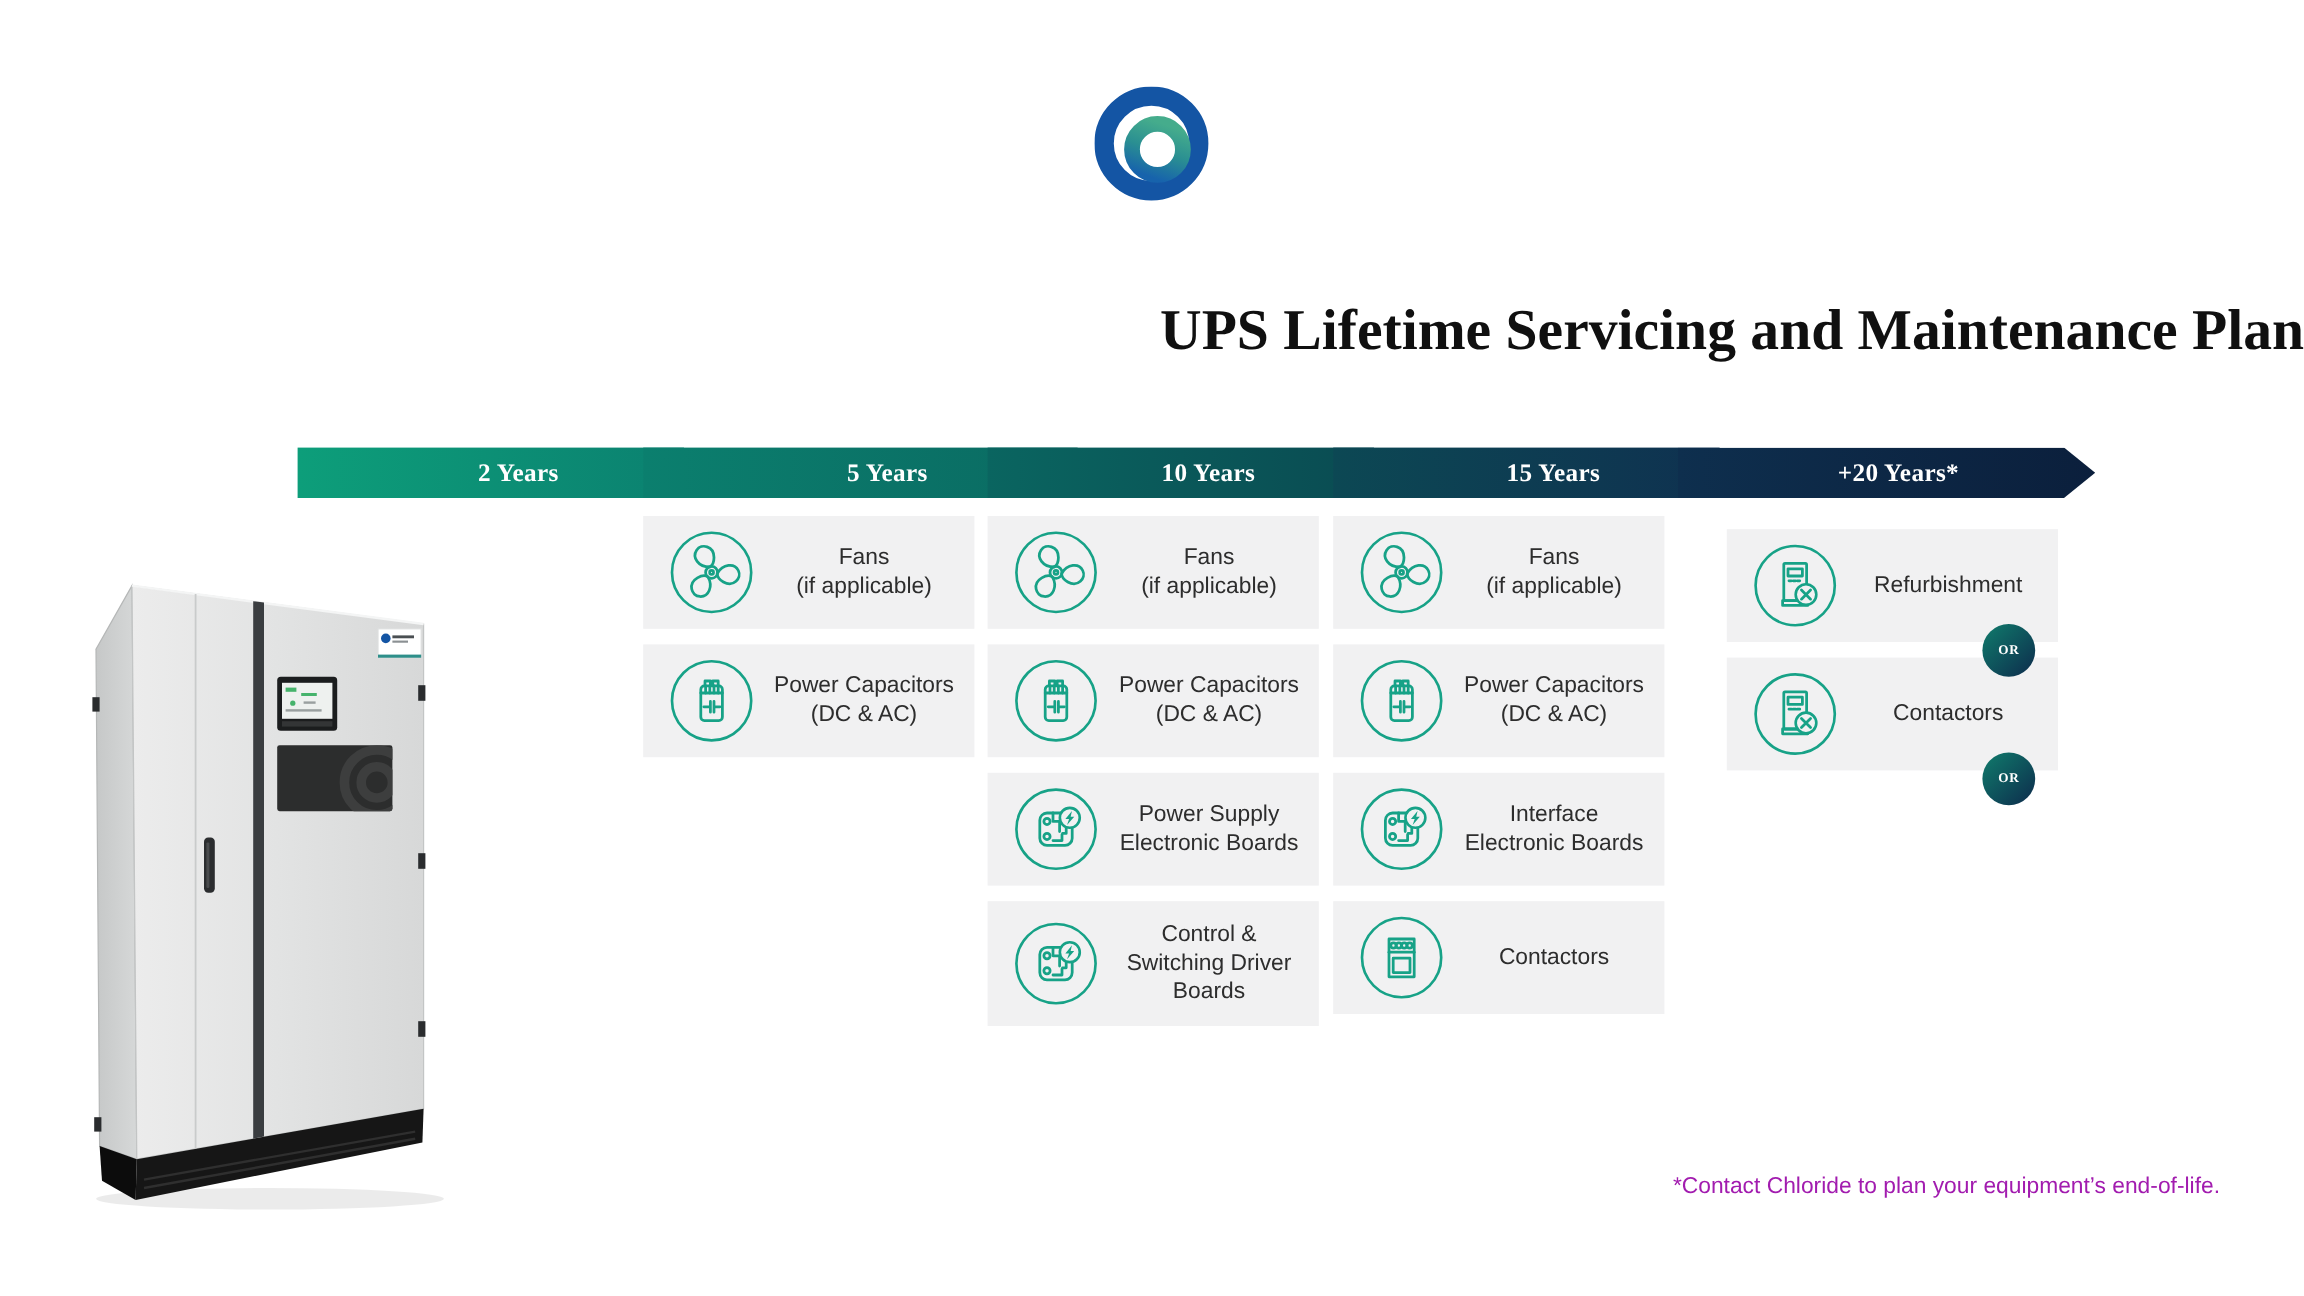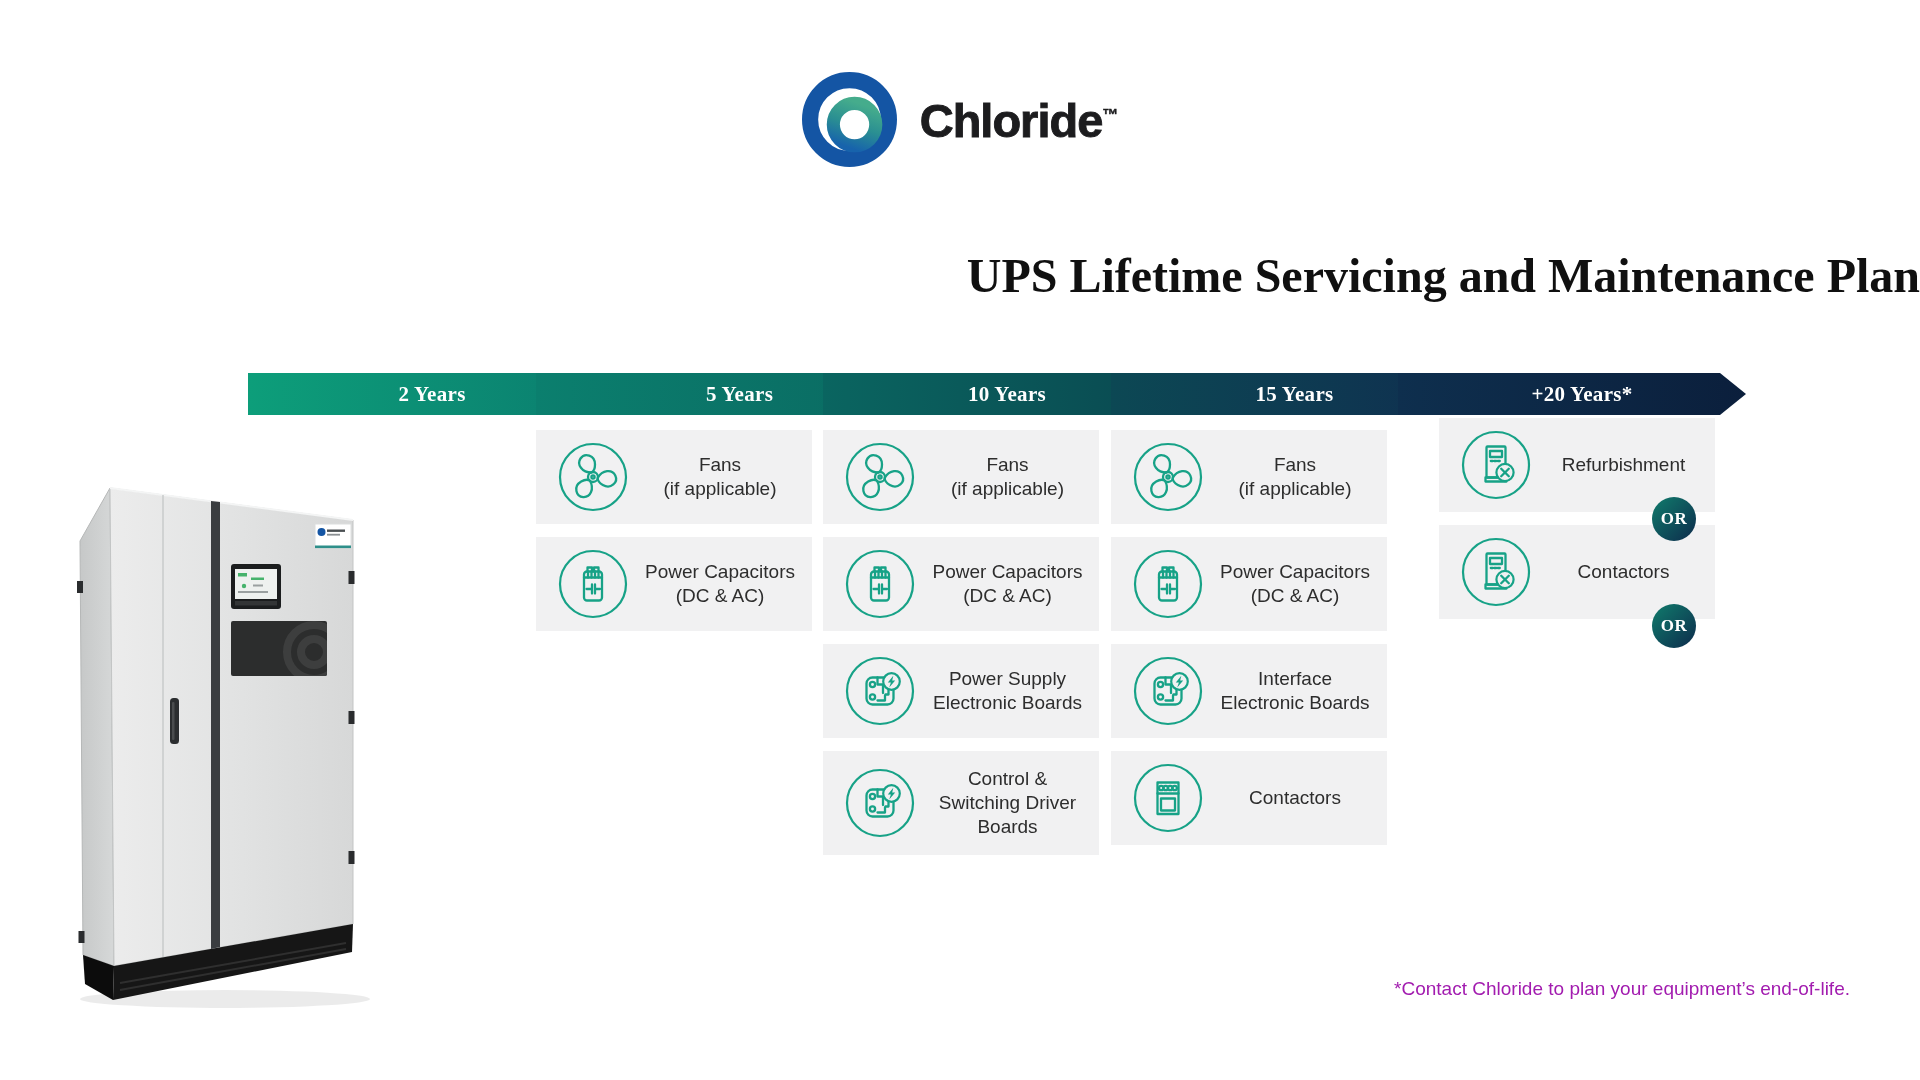--- a/index.html
+++ b/index.html
@@ -29,21 +29,21 @@
   
   .column{position:absolute;display:flex;flex-direction:column;gap:13px;}
   .card{background:var(--cardbg,#f1f1f2);height:94px;display:flex;align-items:center;}
   .card.tall{height:104px;}
   .card .icon{width:72px;height:72px;margin-left:21px;flex:0 0 auto;}
   .card .label{flex:1;padding:0 12px;text-align:center;
                font-size:19px;line-height:24px;color:var(--textdark,#2d2d2d);}
   .or-badge{position:absolute;width:44px;height:44px;border-radius:50%;
             display:flex;align-items:center;justify-content:center;
             font-family:"Liberation Serif","DejaVu Serif",serif;font-weight:700;
-            font-size:17px;color:#fff;letter-spacing:0.5px;}
+            font-size:11px;color:#fff;letter-spacing:0.5px;}
 
   
   .icon svg{width:100%;height:100%;display:block;}
   .icon .ring{fill:none;stroke:var(--teal,#17a287);stroke-width:2.2;}
   .icon .st{fill:none;stroke:var(--teal,#17a287);stroke-width:2.3;
             stroke-linecap:round;stroke-linejoin:round;}
   .icon .mask{fill:var(--cardbg,#f1f1f2);stroke:var(--teal,#17a287);stroke-width:2.2;}
   .icon .fillteal{fill:var(--teal,#17a287);stroke:none;}
 
   
@@ -65,21 +65,20 @@
           <linearGradient id="lg-inner" x1="0.6" y1="0" x2="0.25" y2="1">
             <stop offset="0" stop-color="#45ac8c"></stop>
             <stop offset="0.5" stop-color="#2a8f92"></stop>
             <stop offset="1" stop-color="#1763ac"></stop>
           </linearGradient>
         </defs>
         <circle cx="47" cy="47" r="39" fill="none" stroke="#1455a4" stroke-width="16"></circle>
         <circle cx="52" cy="52" r="21" fill="none" stroke="url(#lg-inner)" stroke-width="13"></circle>
       </svg>
     </div>
-    <div class="wordmark"><span>Chloride</span><sup>™</sup></div>
   </header>
 
   <h1 class="title">UPS Lifetime Servicing and Maintenance Plan</h1>
 
   <div id="timeline-bar">
       <div class="segment" style="left: 248px; top: 373px; width: 276px; height: 42px; background: linear-gradient(90deg, rgb(13, 158, 122), rgb(11, 129, 112));">
         <span class="seg-label">2 Years</span>
       </div>
       <div class="segment" style="left: 535.5px; top: 373px; width: 316px; height: 42px; background: linear-gradient(90deg, rgb(11, 127, 110), rgb(10, 106, 98));">
         <span class="seg-label">5 Years</span>
@@ -285,21 +284,21 @@
       <path d="M25.5 31.5 H46.5"></path>
       <rect x="29" y="36.5" width="14" height="12"></rect>
     </g>
   </svg>
           </div>
           <div class="label">
             <div>Contactors</div>
           </div>
         </div>
       </div>
-      <div class="column" style="left: 1398px; top: 418px; width: 276px; padding-left: 41px;">
+      <div class="column" style="left: 1398px; top: 441px; width: 276px; padding-left: 41px;">
         <div class="card">
           <div class="icon">
             <svg viewBox="0 0 72 72">
     <circle class="ring" cx="36" cy="36" r="33"></circle>
     <g class="st">
       <rect x="26.5" y="17.5" width="19" height="31" rx="1"></rect>
       <rect x="30" y="22" width="12" height="6"></rect>
       <path d="M30.8 32 h2 M34.3 32 h2 M37.8 32 h2"></path>
       <rect x="25.5" y="48.5" width="21" height="4"></rect>
     </g>

